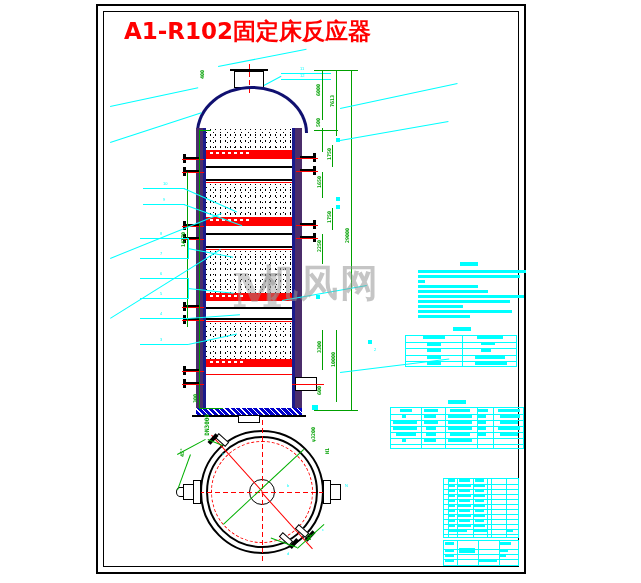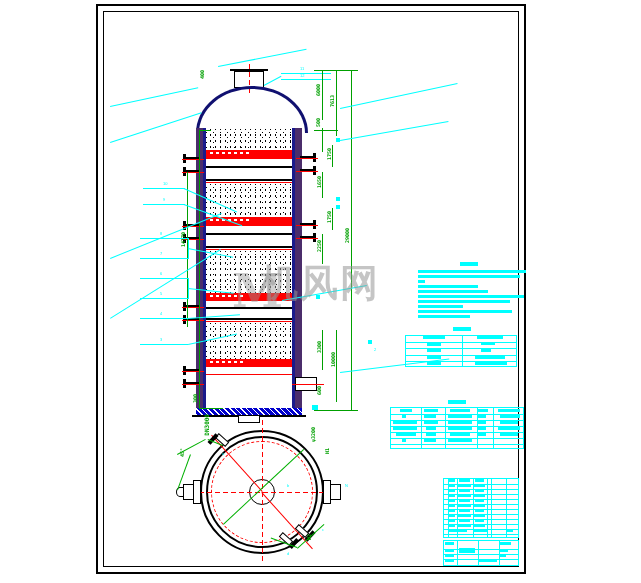--- a/index.html
+++ b/index.html
@@ -88,20 +88,21 @@
         color:rgba(150,150,150,0.45);font-family:"DejaVu Serif",serif;}
 </style>
 </head>
 <body>
 
 <div id="sheet">
 
   <div class="frame-outer"></div>
   <div class="frame-inner"></div>
 
+  <div class="dwg-title">A1-R102固定床反应器</div>
 
   <div class="leadh" style="left:281px;top:73px;width:50px;"></div>
   <div class="leadh" style="left:281px;top:79px;width:50px;"></div>
   <div class="lead" style="left:258px;top:88px;width:26px;transform:rotate(-28deg);"></div>
   <div class="balloon" style="left:300px;top:67px;">11</div>
   <div class="balloon" style="left:300px;top:74px;">12</div>
 
   <div class="vessel-wrap">
 
     <div class="nozzle-box" style="left:52px;top:9px;width:30px;height:17px;"></div>

